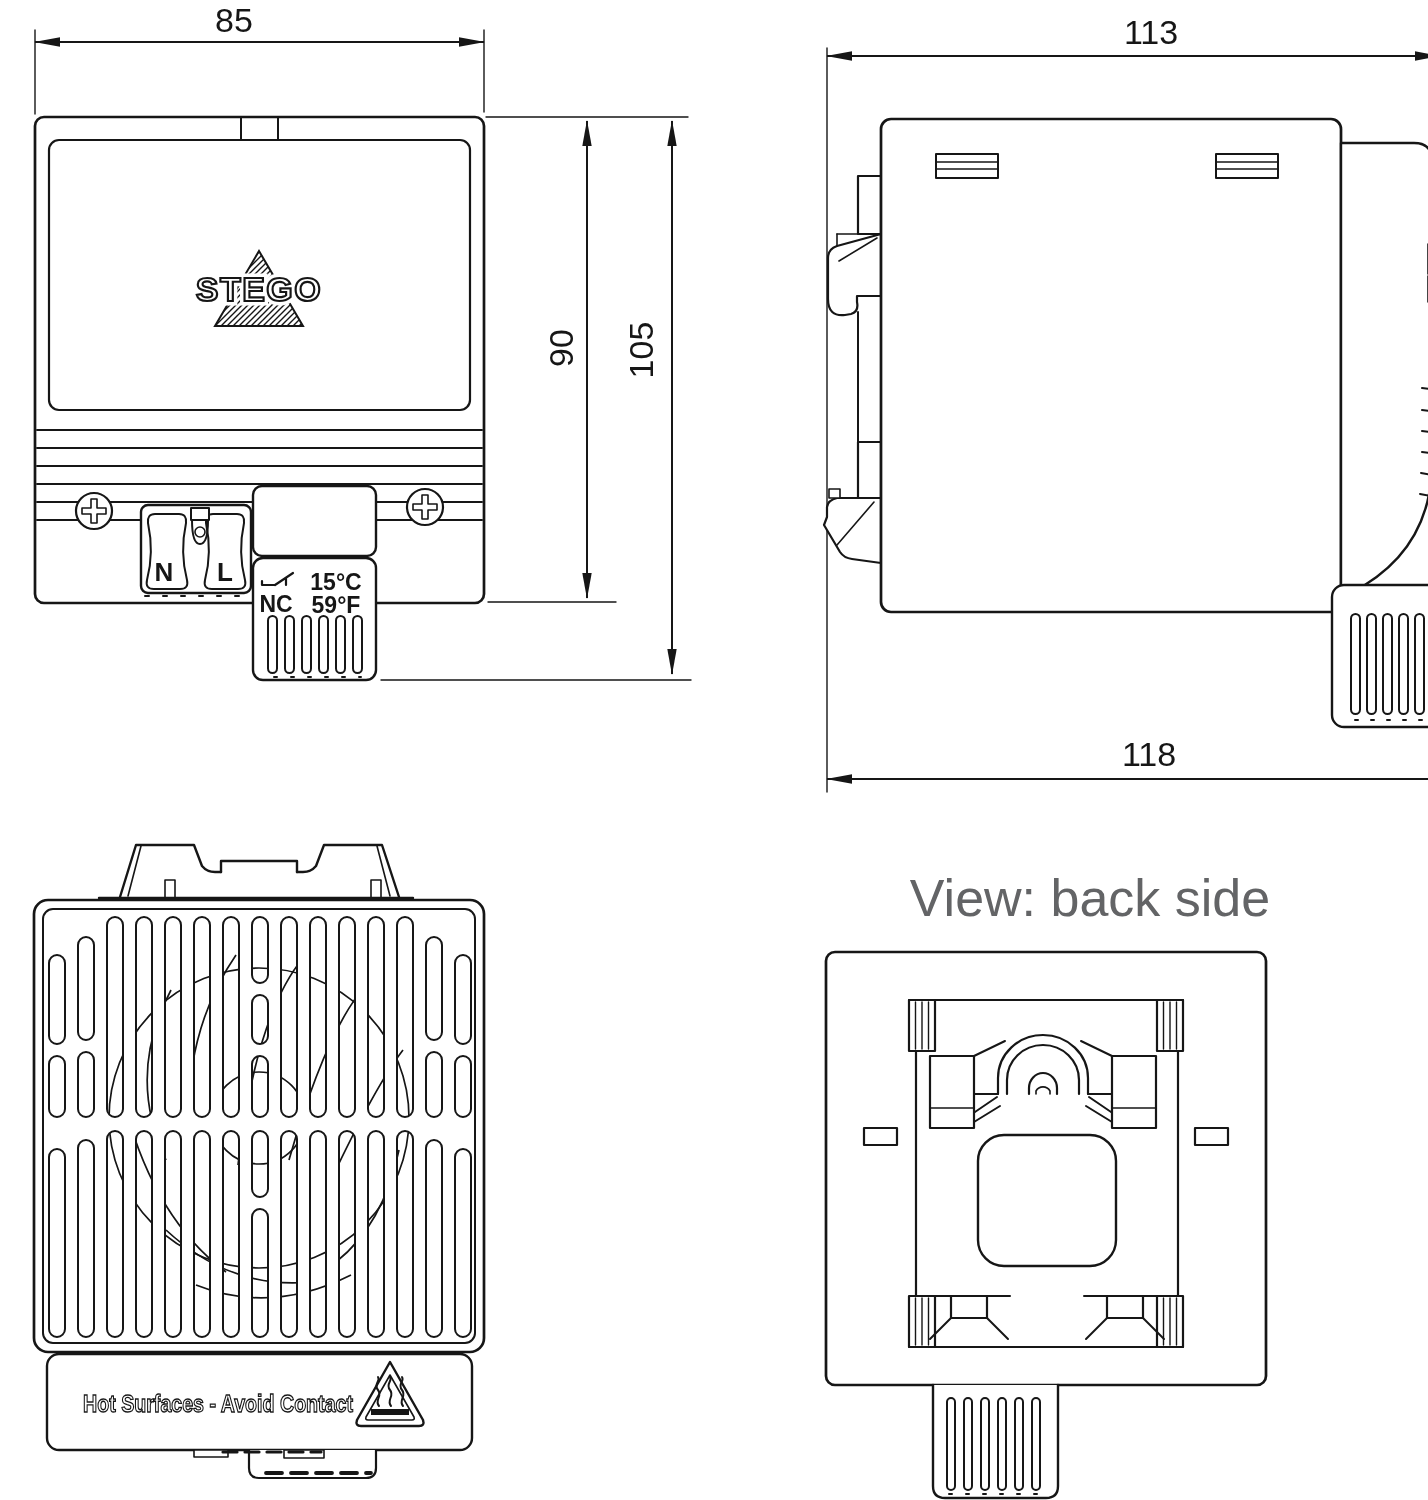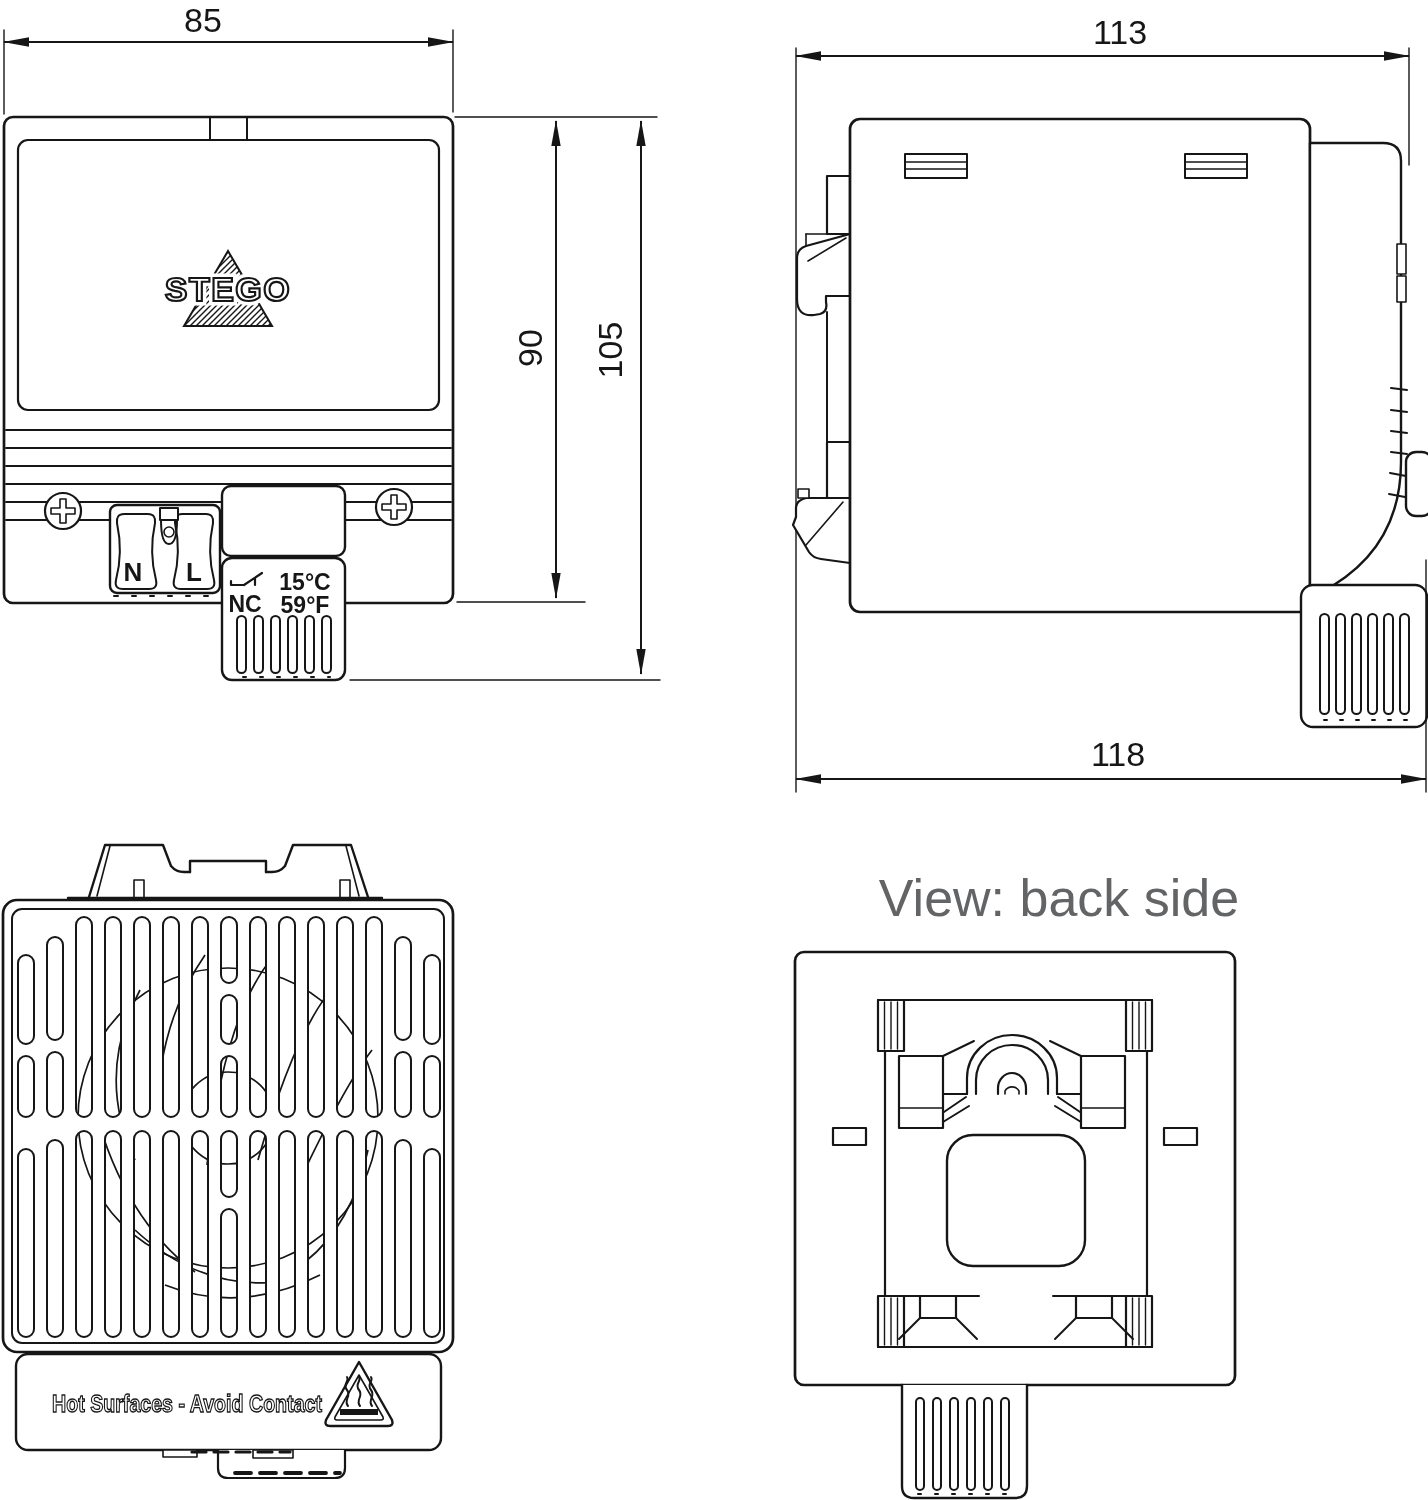--- a/index.html
+++ b/index.html
@@ -1,16 +1,16 @@
 <!DOCTYPE html>
 <html><head>
 <meta charset="utf-8">
 <style>
   html,body{margin:0;padding:0;background:#fff;}
-  #stage{width:1248px;height:1500px;background:#fff;position:relative;font-family:"Liberation Sans",sans-serif;}
+  #stage{width:1248px;height:1500px;background:#fff;position:relative;font-family:"Liberation Sans",sans-serif;margin-left:31px;}
   svg{display:block;}
   .k{stroke:#161616;fill:none;stroke-linejoin:round;stroke-linecap:round;}
   .f{fill:#ffffff;}
   .w13{stroke-width:1.4px;}
   .w16{stroke-width:1.6px;}
   .w2{stroke-width:2px;}
   .w22{stroke-width:2.2px;}
   .w24{stroke-width:2.4px;}
   .w26{stroke-width:2.7px;}
   text{font-family:"Liberation Sans",sans-serif;fill:#161616;}

